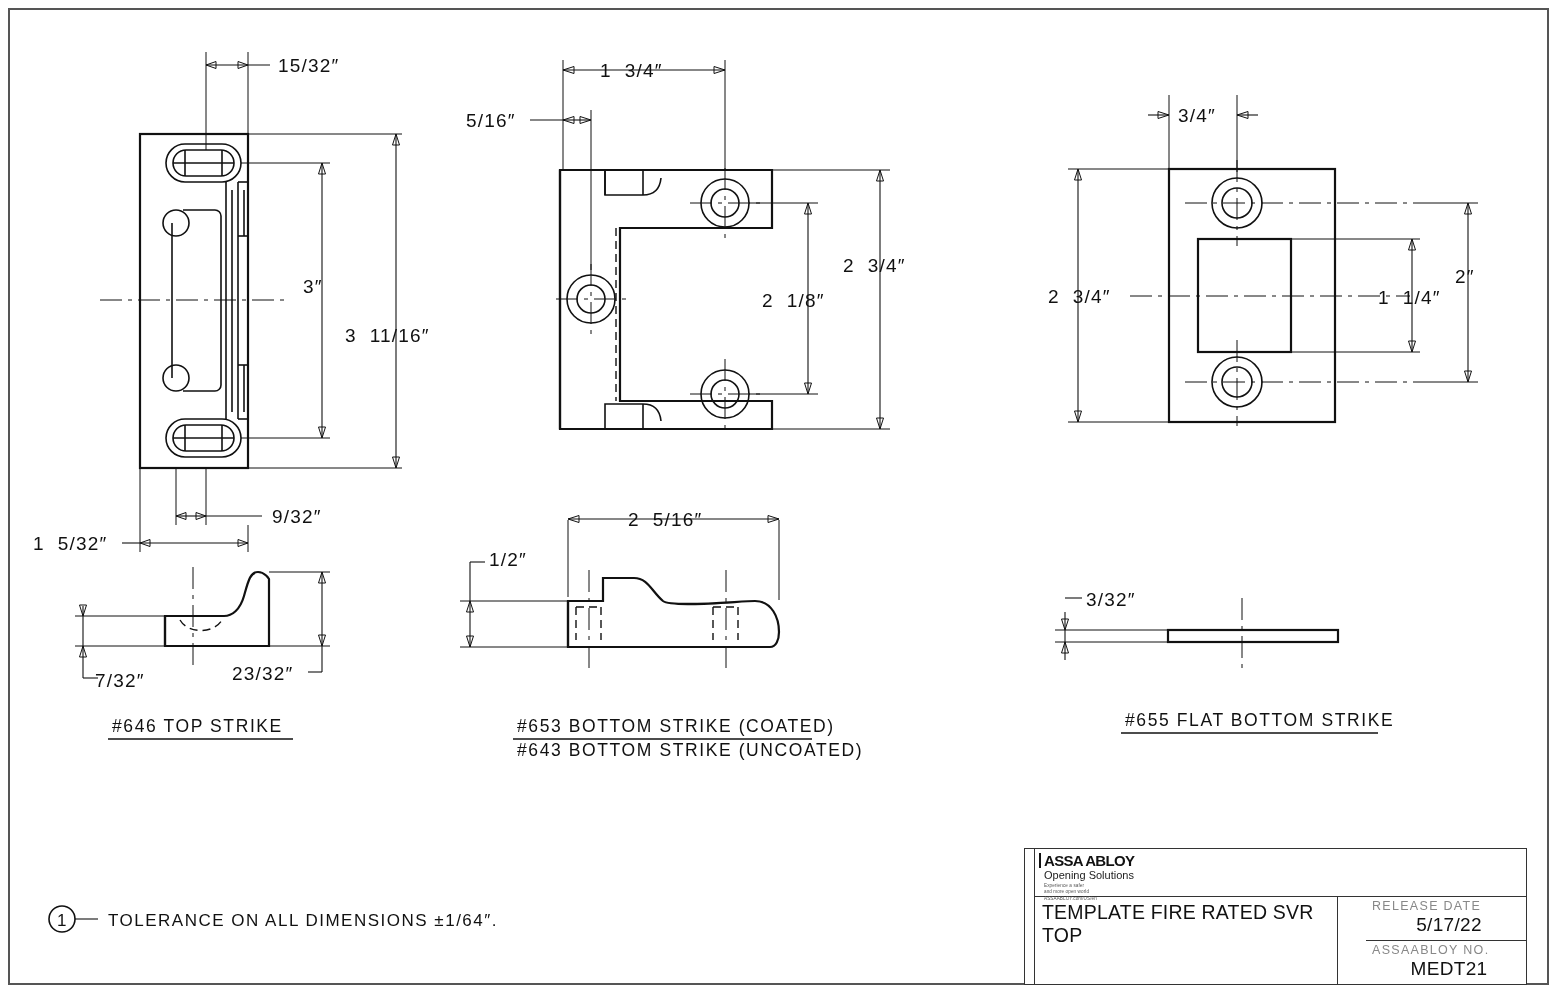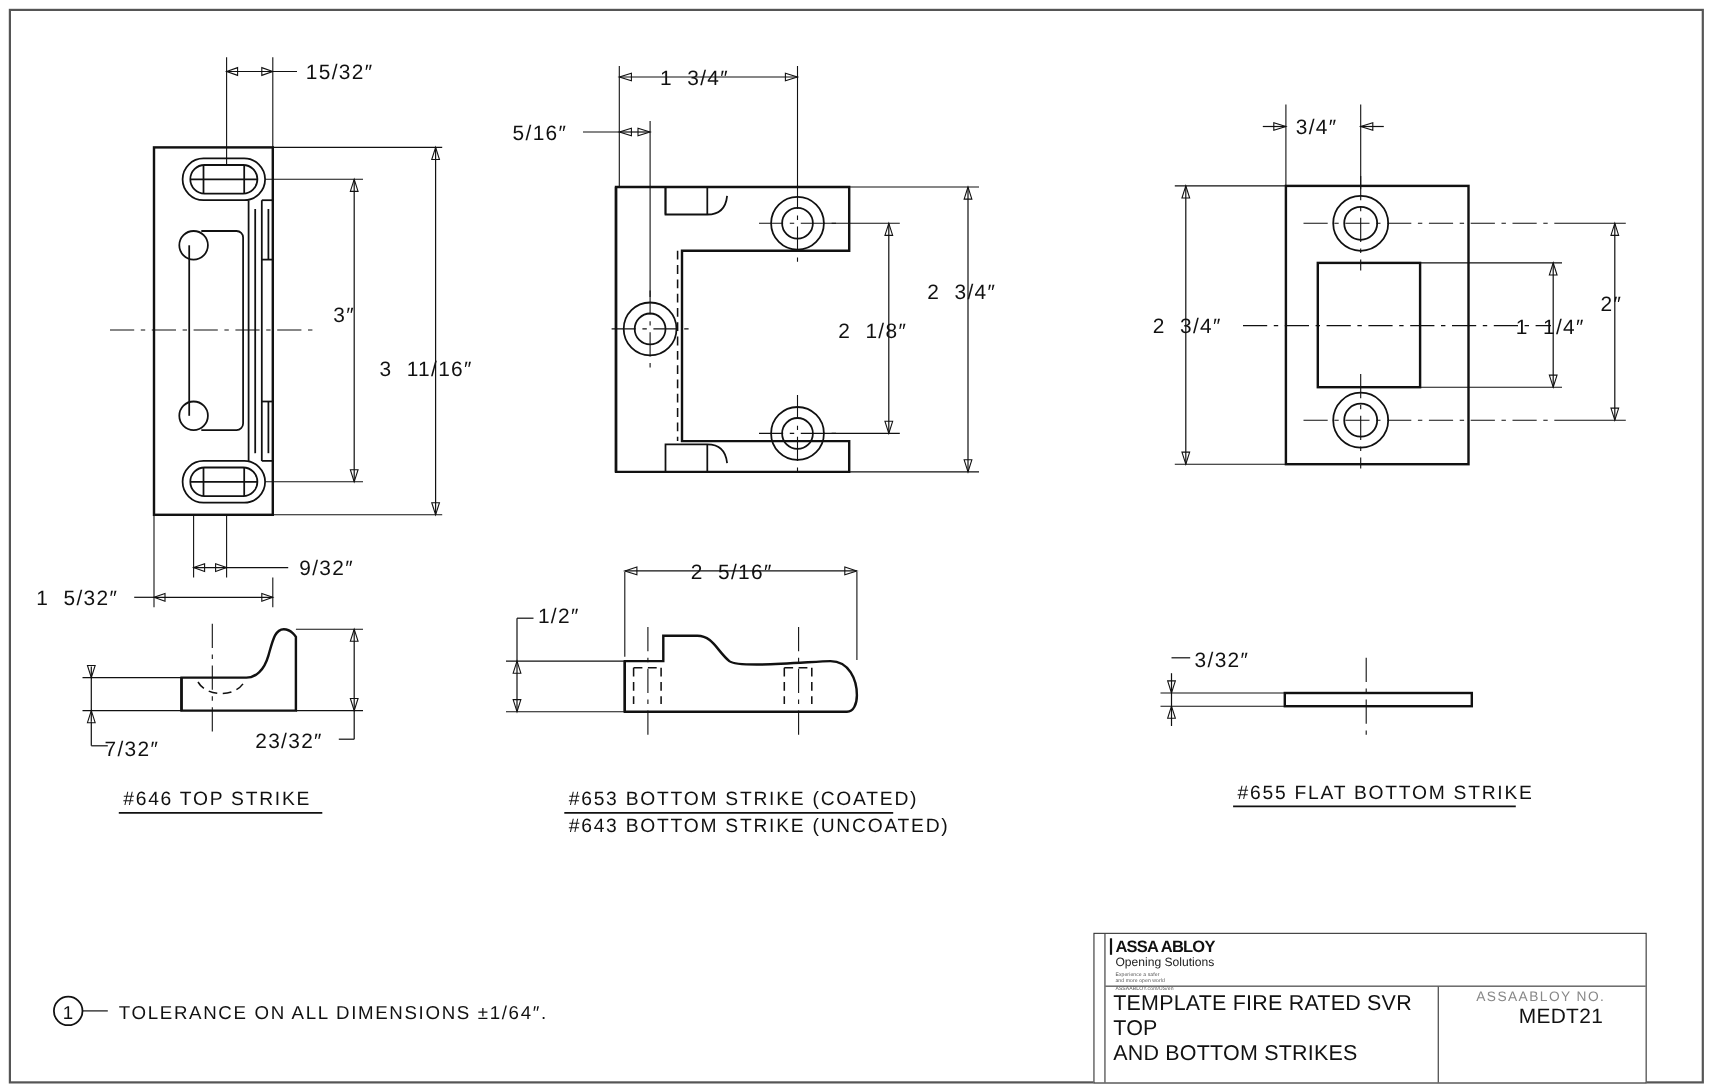--- a/index.html
+++ b/index.html
@@ -18,21 +18,21 @@
         fill:#111;white-space:pre;}
   .ln{stroke:#111;fill:none;}
   .obj{stroke:#111;stroke-width:2.2;fill:none;}
   .objthin{stroke:#111;stroke-width:1.6;fill:none;}
   .ext{stroke:#111;stroke-width:1;fill:none;}
   .dimln{stroke:#111;stroke-width:1.1;fill:none;}
   .ctr{stroke:#111;stroke-width:1;fill:none;stroke-dasharray:22 6 4 6;}
   .hid{stroke:#111;stroke-width:1.4;fill:none;stroke-dasharray:8 5;}
 
   
-  #titleblock{position:absolute;left:994px;top:848px;width:503px;height:137px;
+  #titleblock{position:absolute;left:1024px;top:848px;width:503px;height:137px;
       border:1.5px solid #333;box-sizing:border-box;background:#fff;display:flex;}
   .tb-strip{width:10px;border-right:1.5px solid #333;box-sizing:border-box;}
   .tb-main{flex:1;display:flex;flex-direction:column;}
   .tb-logo{height:48px;border-bottom:1.5px solid #333;box-sizing:border-box;
       padding:3px 0 0 4px;position:relative;}
   .logo-name{font-family:"Liberation Sans",sans-serif;font-weight:bold;font-size:15px;
       letter-spacing:-0.7px;line-height:15px;color:#111;
       border-left:2.5px solid #111;padding-left:3px;display:inline-block;}
   .logo-sub{font-family:"Liberation Sans",sans-serif;font-size:11px;color:#222;
       line-height:11px;padding-left:5px;letter-spacing:0px;}
@@ -354,23 +354,26 @@
         <div class="logo-name">ASSA ABLOY</div>
         <div class="logo-sub">Opening Solutions</div>
         <div class="logo-tag">Experience a safer</div>
         <div class="logo-tag">and more open world</div>
         <div class="logo-tag">ASSAABLOY.com/US/en</div>
       </div>
 
       <div class="tb-body">
         <div class="tb-title">
           <div>TEMPLATE FIRE RATED SVR TOP</div>
-          <div>AND BOTTOM STRIKES</div>
         </div>
         <div class="tb-right">
+          <div class="tb-cell top">
+            <div class="tb-lbl">RELEASE  DATE</div>
+            <div class="tb-val">5/17/22</div>
+          </div>
           <div class="tb-cell">
             <div class="tb-lbl">ASSAABLOY  NO.</div>
             <div class="tb-val">MEDT21</div>
           </div>
         </div>
       </div>
 
     </div>
   </div>
 

